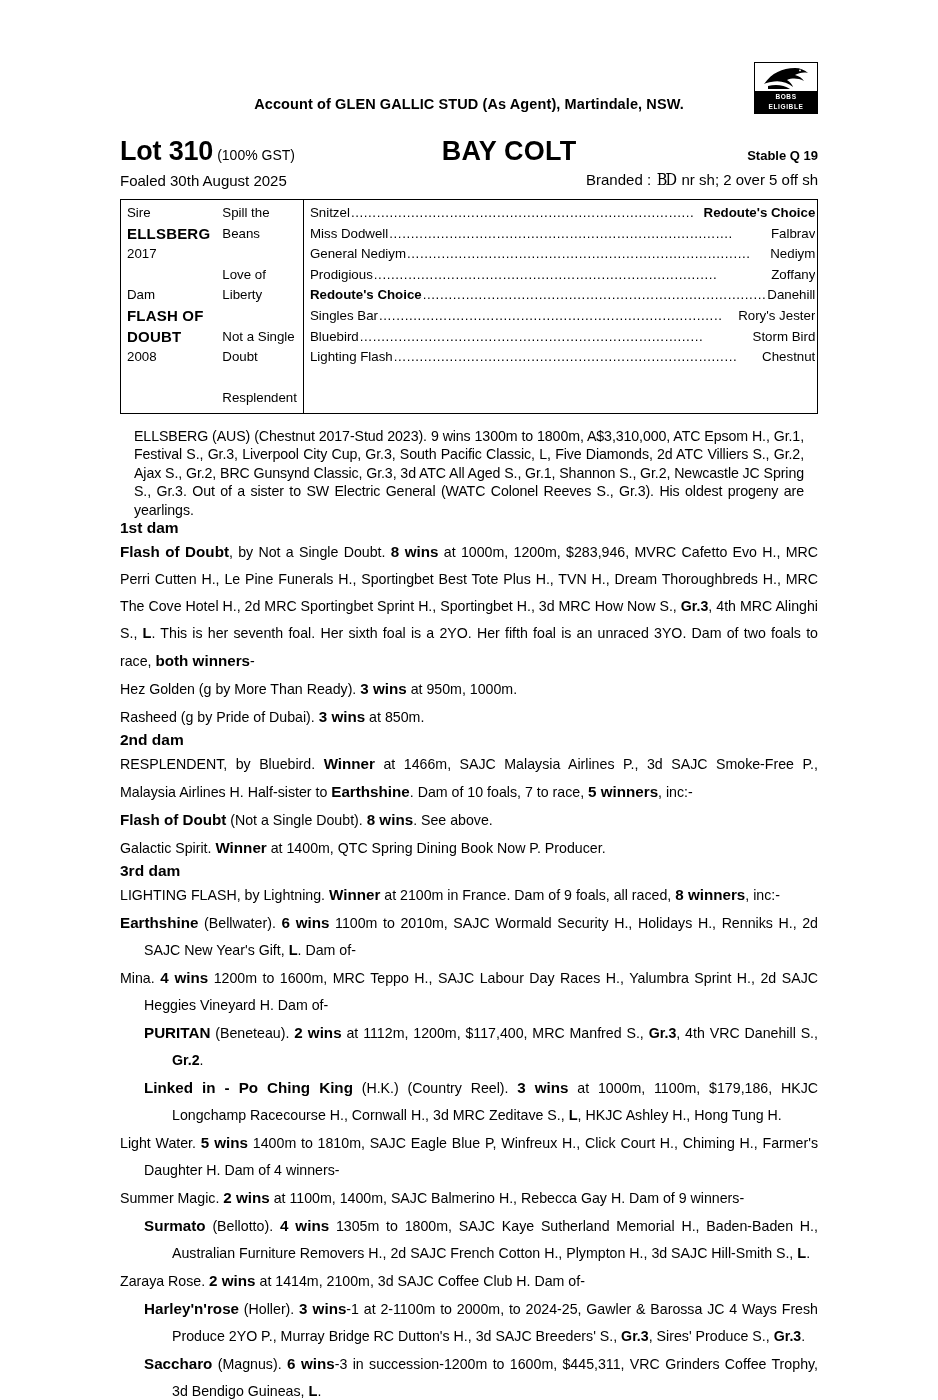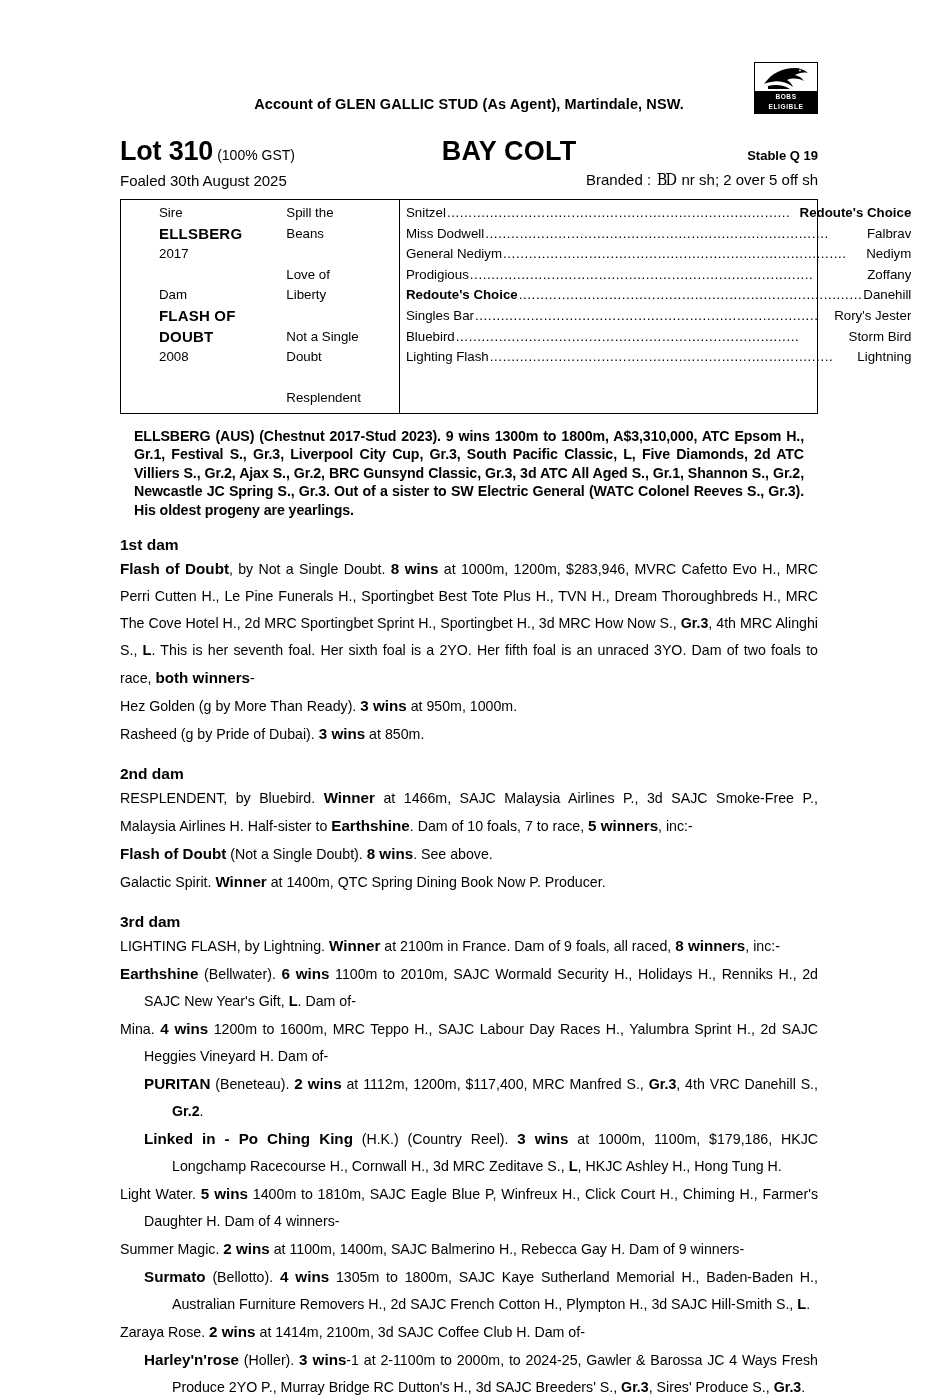--- a/index.html
+++ b/index.html
@@ -115,21 +115,20 @@
   .ped {
     border: 1.2px solid #000;
     margin-top: 10px;
     display: flex;
     font-size: 13.3px;
     line-height: 20.6px;
   }
   .ped-col {
     box-sizing: border-box;
     padding: 3px 6px 4px 6px;
-    margin-left: 32px;
   }
   .ped-col.c1 { width: 190px; }
   .ped-col.c2 { width: 200px; }
   .ped-col.c3 { flex: 1 1 auto; border-left: 1.2px solid #000; }
   .ped-sep-row { height: 20.6px; }
   .bold { font-weight: bold; }
   .ped-name {
     font-weight: bold;
     font-size: 15px;
     letter-spacing: 0.2px;
@@ -143,32 +142,31 @@
   .dots-line .l { flex: 0 0 auto; }
   .dots-line .d {
     flex: 1 1 auto;
     overflow: hidden;
     letter-spacing: 0.6px;
     padding: 0 1px;
   }
   .dots-line .r { flex: 0 0 auto; }
   
   .sire-para {
-    font-weight: bold;
+    font-weight: normal;
     font-size: 14.2px;
     line-height: 18.4px;
     text-align: justify;
     margin: 13px 14px 0 14px;
     letter-spacing: -0.1px;
   }
   
   .dam-head {
     font-weight: bold;
     font-size: 15.5px;
-    margin-top: 17px;
     margin-bottom: 1px;
   }
   .body-block {
     font-size: 14.2px;
     line-height: 27px;
     text-align: justify;
   }
   .p0 { text-indent: 0; padding-left: 0; }
   .ind1 { padding-left: 24px; text-indent: -24px; }
   .ind2 { padding-left: 52px; text-indent: -28px; }
@@ -265,21 +263,21 @@
           <span class="r">Rory's Jester</span>
         </div>
         <div class="dots-line">
           <span class="l">Bluebird</span>
           <span class="d">................................................................................</span>
           <span class="r">Storm Bird</span>
         </div>
         <div class="dots-line">
           <span class="l">Lighting Flash</span>
           <span class="d">................................................................................</span>
-          <span class="r">Lightning</span>
+          <span class="r">Chestnut</span>
         </div>
       </div>
   </div>
 
   <div class="sire-para">ELLSBERG (AUS) (Chestnut 2017-Stud 2023). 9 wins 1300m to 1800m, A$3,310,000, ATC Epsom H., Gr.1, Festival S., Gr.3, Liverpool City Cup, Gr.3, South Pacific Classic, L, Five Diamonds, 2d ATC Villiers S., Gr.2, Ajax S., Gr.2, BRC Gunsynd Classic, Gr.3, 3d ATC All Aged S., Gr.1, Shannon S., Gr.2, Newcastle JC Spring S., Gr.3. Out of a sister to SW Electric General (WATC Colonel Reeves S., Gr.3). His oldest progeny are yearlings.</div>
 
   <div id="dams">
       <div class="dam-head">1st dam</div>
       <div class="body-block">
         <div class="p0"><span class="bigb">Flash of Doubt</span>, by Not a Single Doubt. <span class="bigb">8 wins</span> at 1000m, 1200m, $283,946, MVRC Cafetto Evo H., MRC Perri Cutten H., Le Pine Funerals H., Sportingbet Best Tote Plus H., TVN H., Dream Thoroughbreds H., MRC The Cove Hotel H., 2d MRC Sportingbet Sprint H., Sportingbet H., 3d MRC How Now S., <span class="b">Gr.3</span>, 4th MRC Alinghi S., <span class="lgrade">L</span>. This is her seventh foal. Her sixth foal is a 2YO. Her fifth foal is an unraced 3YO. Dam of two foals to race, <span class="bigb">both winners</span>-</div>

